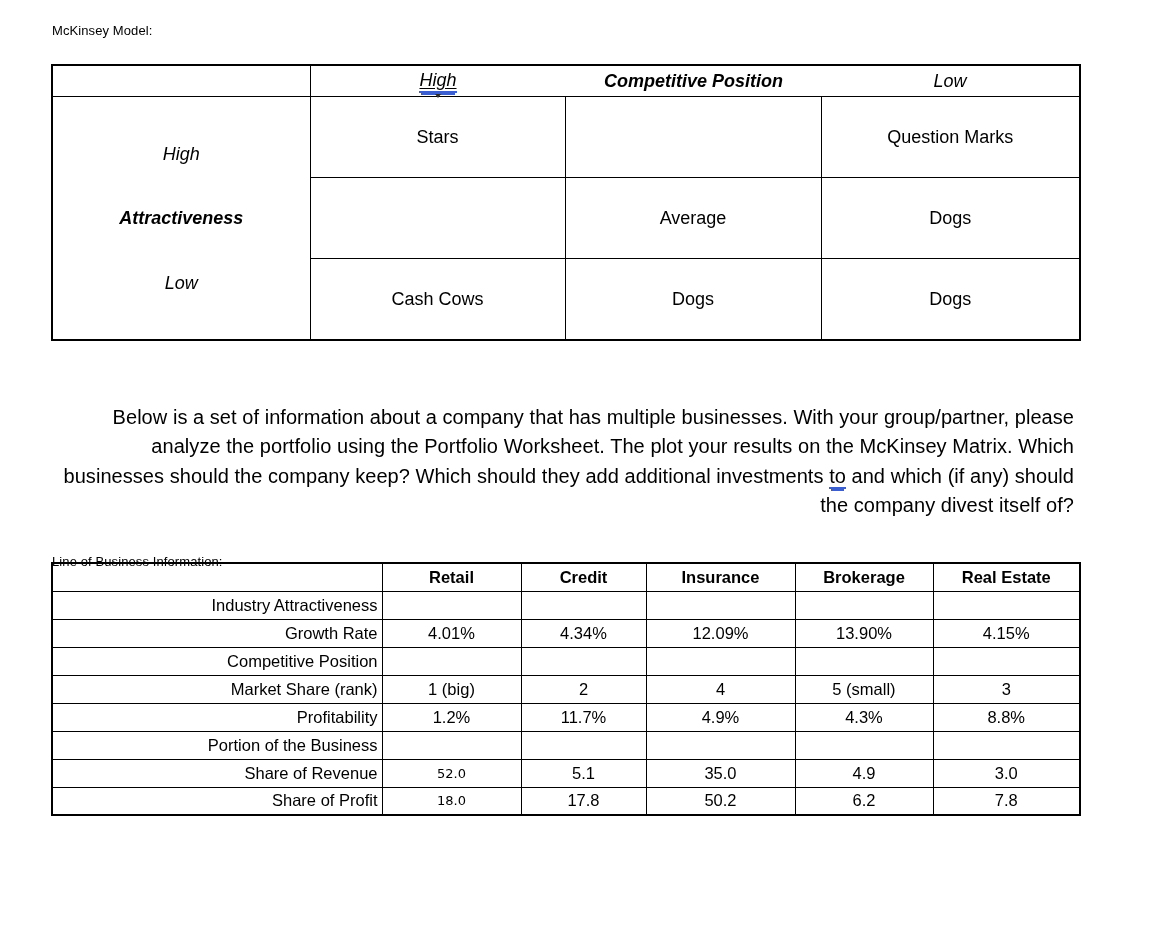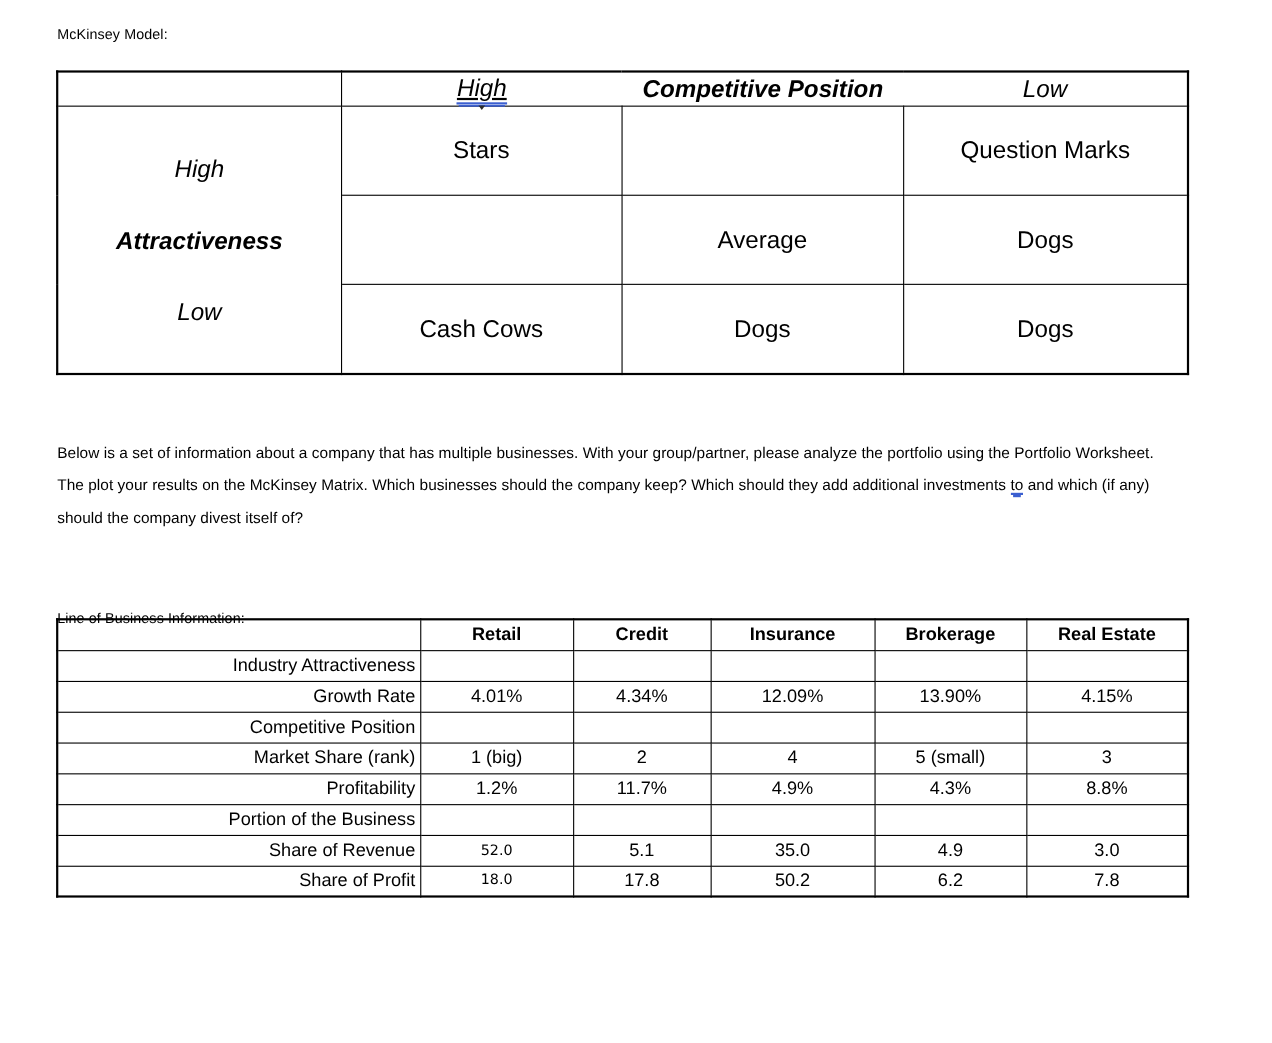--- a/index.html
+++ b/index.html
@@ -30,24 +30,24 @@
     text-align: center;
   }
   #title-mckinsey { left: 52px; top: 20px; }
   #label-lob      { left: 52px; top: 518px; margin-top: 33px; }
 
   .body-para {
     position: absolute;
     left: 52px;
     top: 383px;
     width: 1022px;
-    font-size: 14px;
+    font-size: 20px;
     line-height: 29.3px;
     letter-spacing: 0.05px;
-    text-align: left;
+    text-align: right;
   }
 
   
   .grammar {
     position: relative;
     border-bottom: 2px solid #3b5fd0;
     padding-bottom: 0px;
     box-shadow: 0 4px 0 -2px #3b5fd0;
   }
   .grammar-hdr {
@@ -68,21 +68,21 @@
     border-left: 3px solid transparent;
     border-right: 3px solid transparent;
     border-top: 4px solid #2b2b2b;
   }
 
   
   table.grid {
     position: absolute;
     border-collapse: collapse;
     table-layout: fixed;
-    font-size: 22px;
+    font-size: 18px;
   }
   table.grid td {
     border: 1px solid #000000;
     padding: 0;
     vertical-align: middle;
     text-align: center;
   }
 
   #matrix {
     left: 51px;

